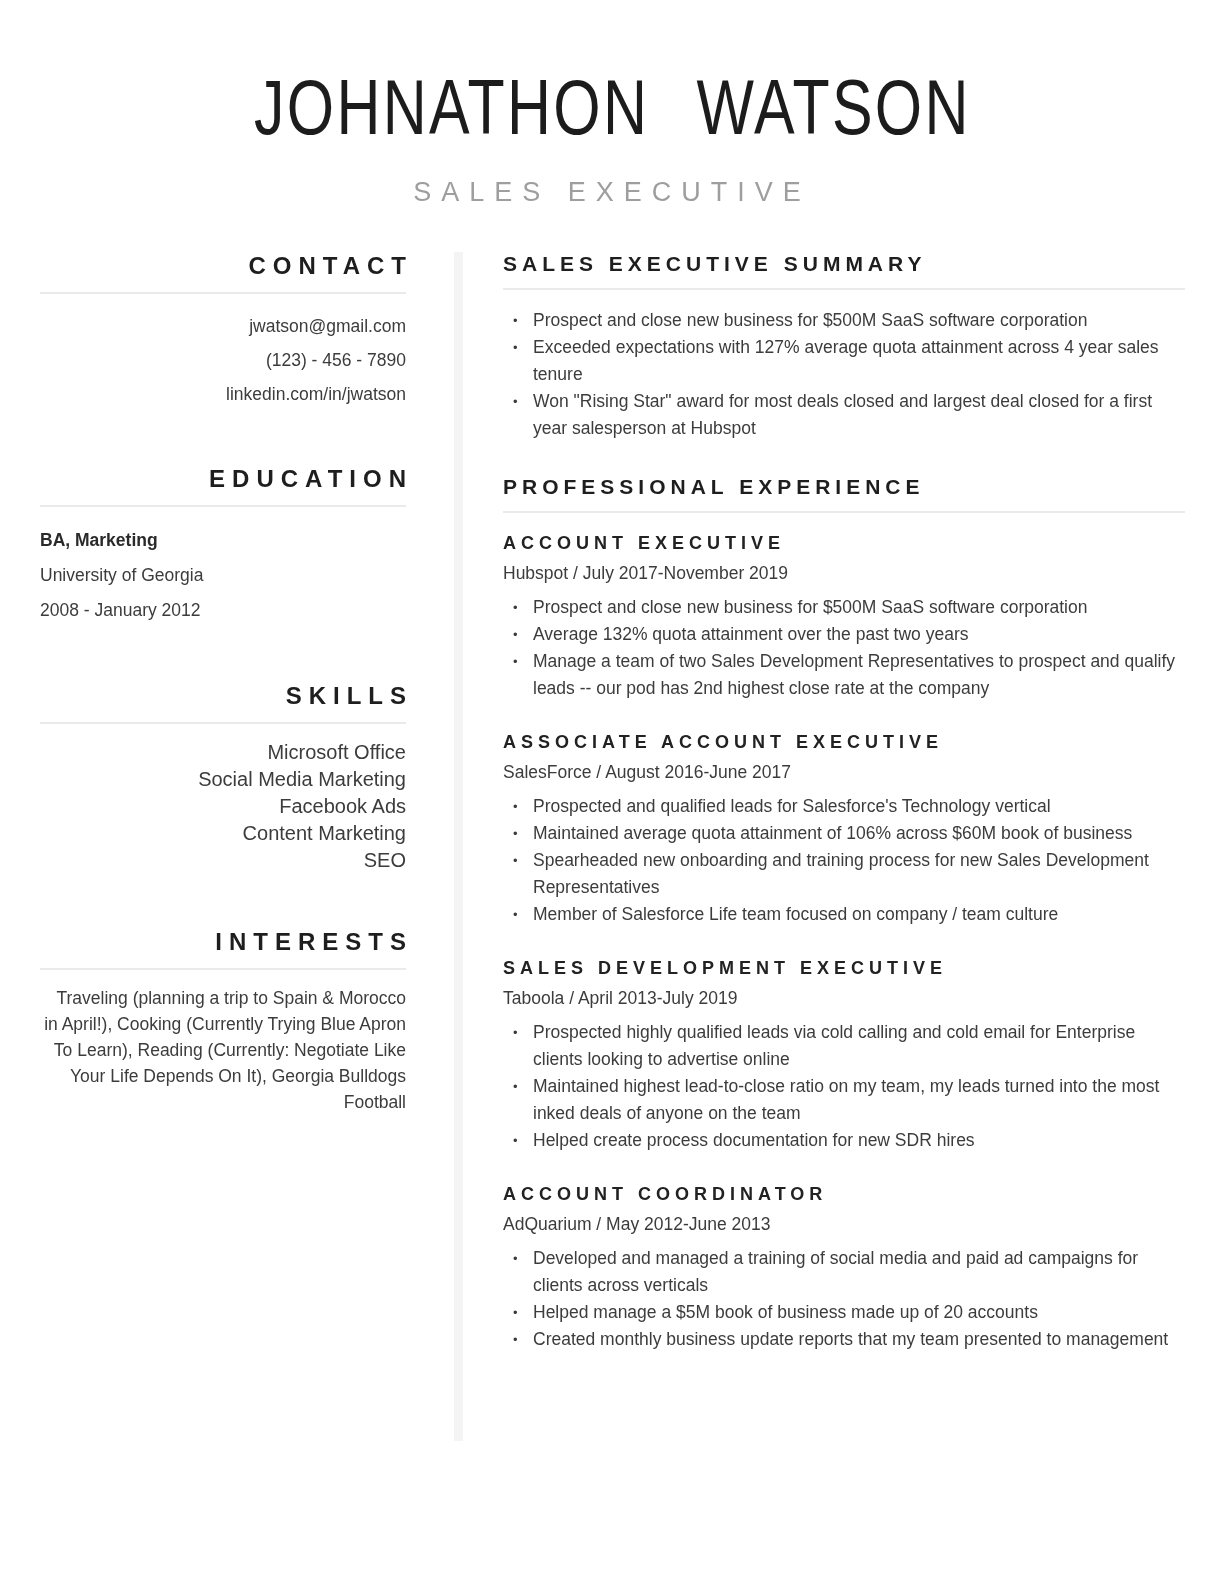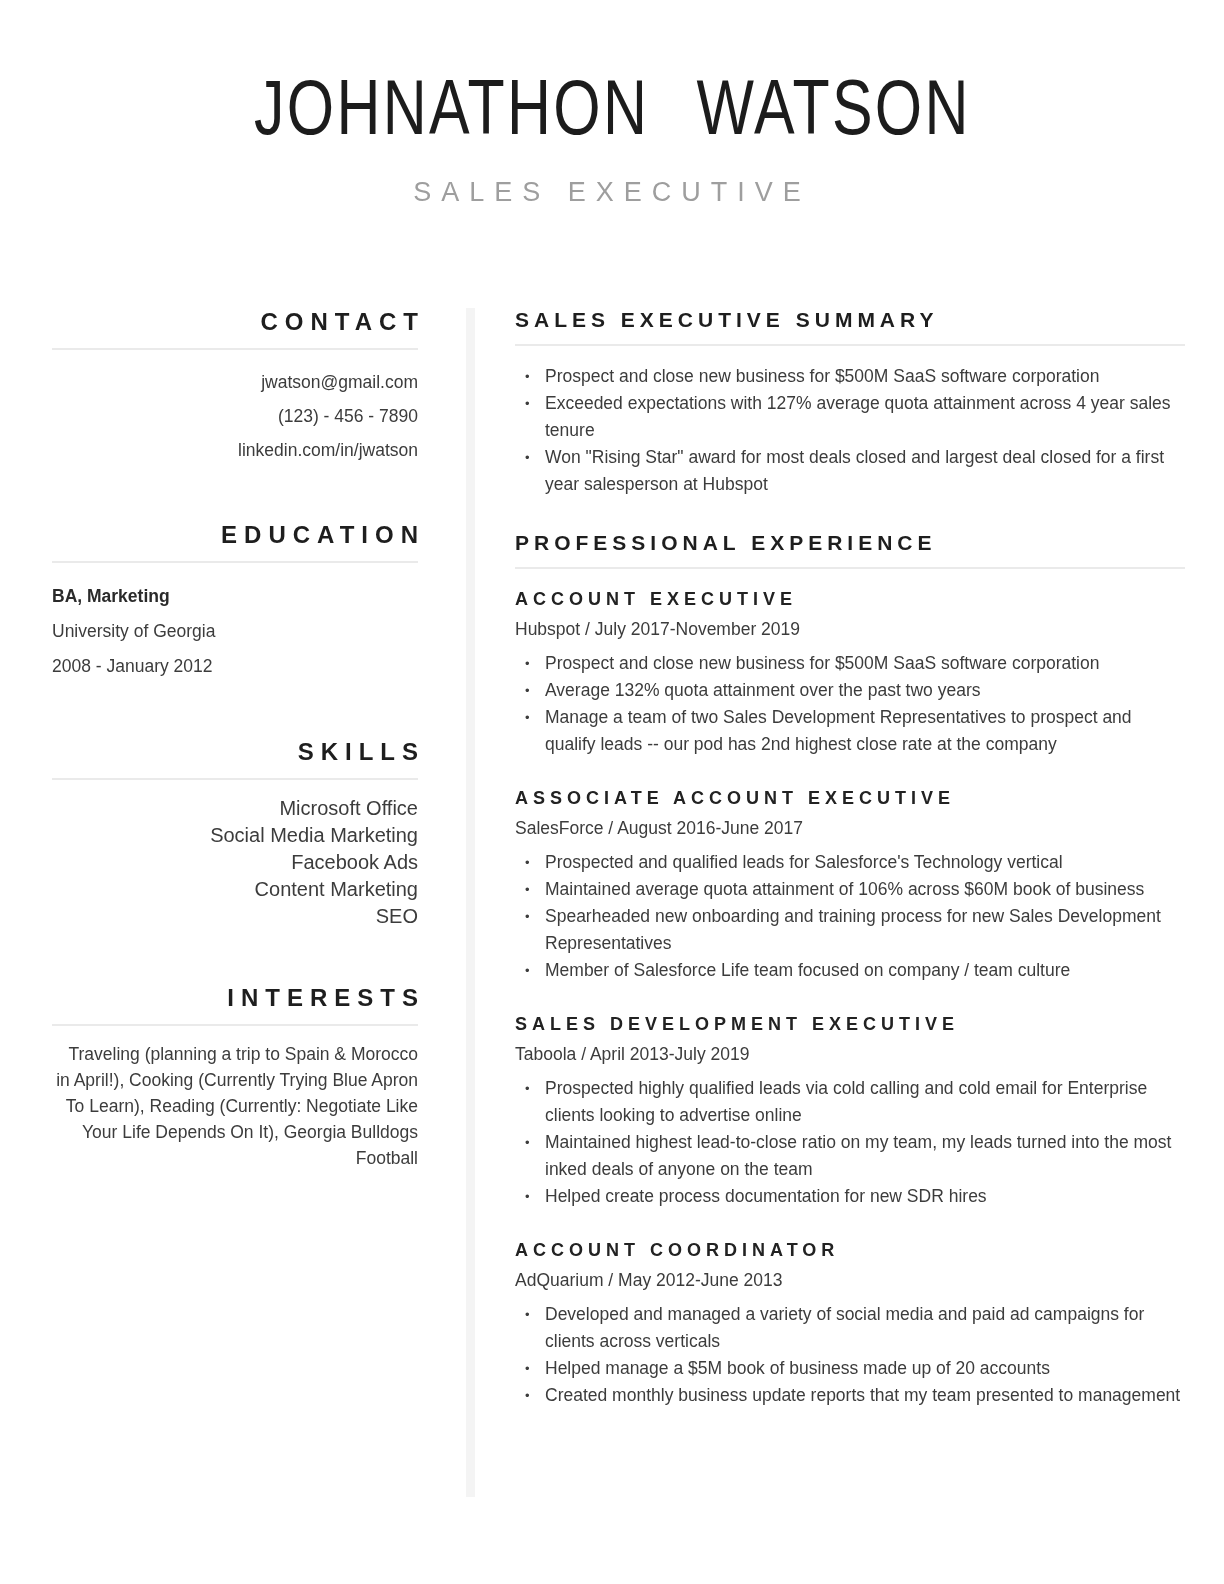--- a/index.html
+++ b/index.html
@@ -32,21 +32,21 @@
     word-spacing: 36px;
   }
   .subtitle {
     margin-top: 31px;
     font-size: 27px;
     letter-spacing: 10px;
     color: #9e9e9e;
   }
 
   
-  .columns { display: flex; margin-top: 100px; padding: 0 39px 0 52px; }
+  .columns { display: flex; margin-top: 44px; padding: 0 39px 0 40px; }
   .left-col { flex: none; width: 366px; }
   .vdivider { flex: none; width: 9px; background: #f4f4f4; margin-left: 48px; margin-right: 40px; }
   .right-col { flex: 1; min-width: 0; padding-bottom: 88px; }
 
   .rule { height: 2px; background: #eaeaea; margin-top: 12px; }
 
   
   .side-section { margin-bottom: 54px; }
   .side-heading {
     margin: 0 -7px 0 0;
@@ -208,21 +208,21 @@
                 <li class="bullet">Maintained highest lead-to-close ratio on my team, my leads turned into the most inked deals of anyone on the team</li>
                 <li class="bullet">Helped create process documentation for new SDR hires</li>
               </ul>
             </article>
 
             <article class="job">
               <h3 class="job-title">ACCOUNT COORDINATOR</h3>
               <div class="job-meta">AdQuarium / May 2012-June 2013</div>
               <ul class="bullets">
 
-              <li class="bullet">Developed and managed a variety of social media and paid ad campaigns for clients across verticals</li>
+              <li class="bullet">Developed and managed a training of social media and paid ad campaigns for clients across verticals</li>
                 <li class="bullet">Helped manage a $5M book of business made up of 20 accounts</li>
                 <li class="bullet">Created monthly business update reports that my team presented to management</li>
               </ul>
             </article>
           </div>
       </section>
 
     </main>
 
   </div>

